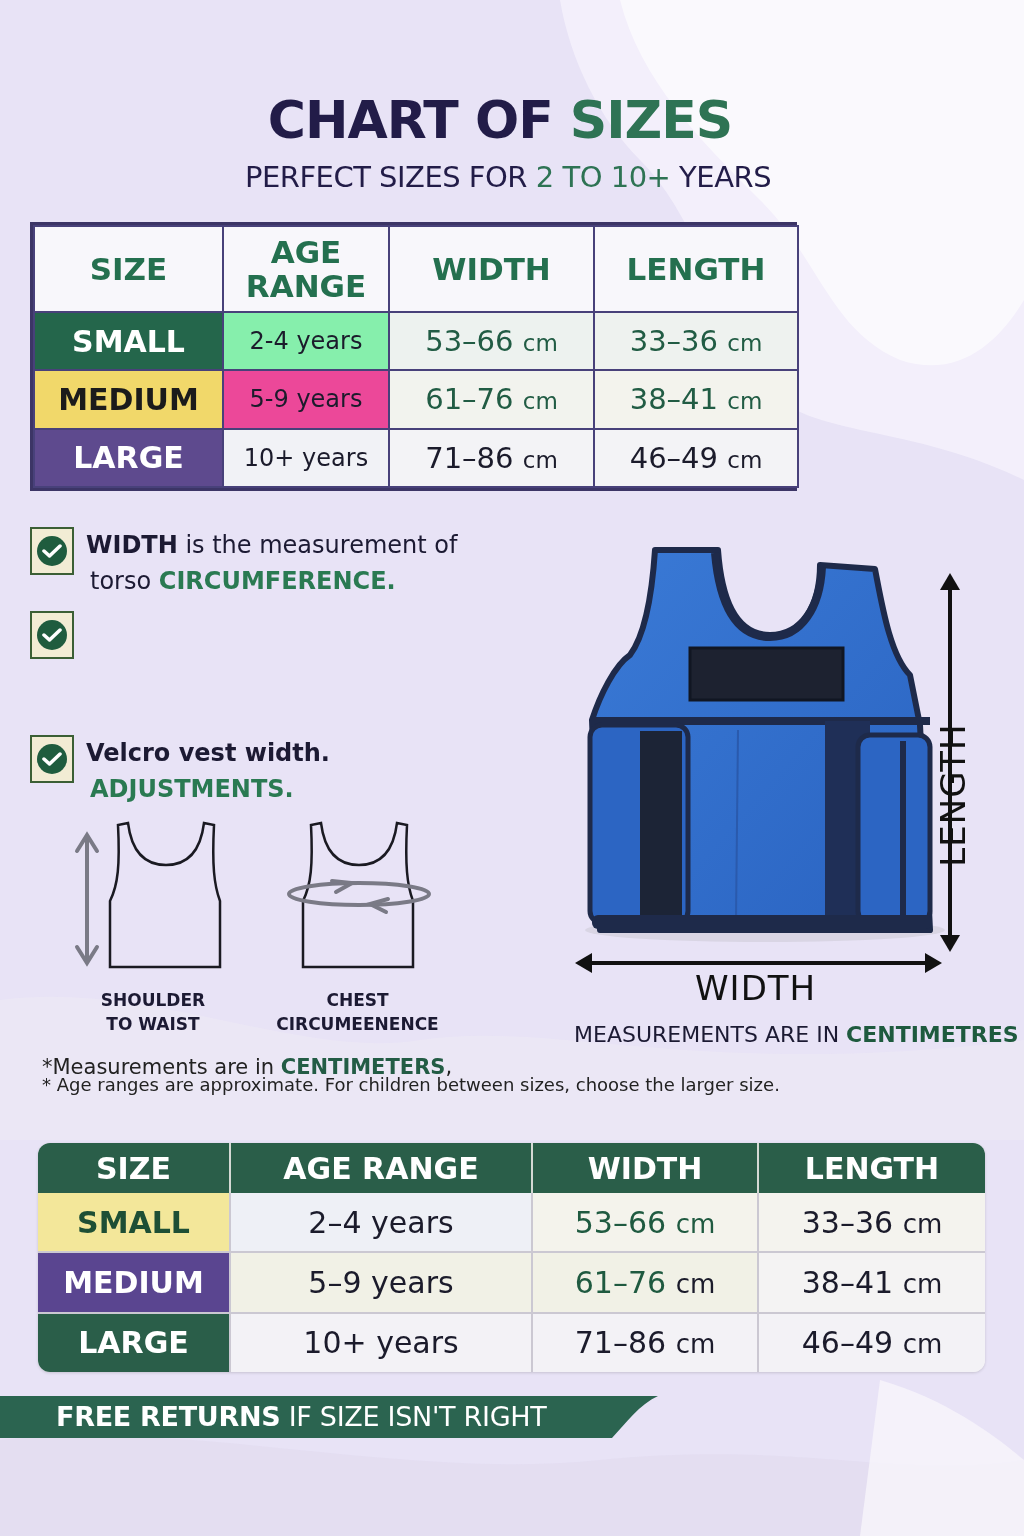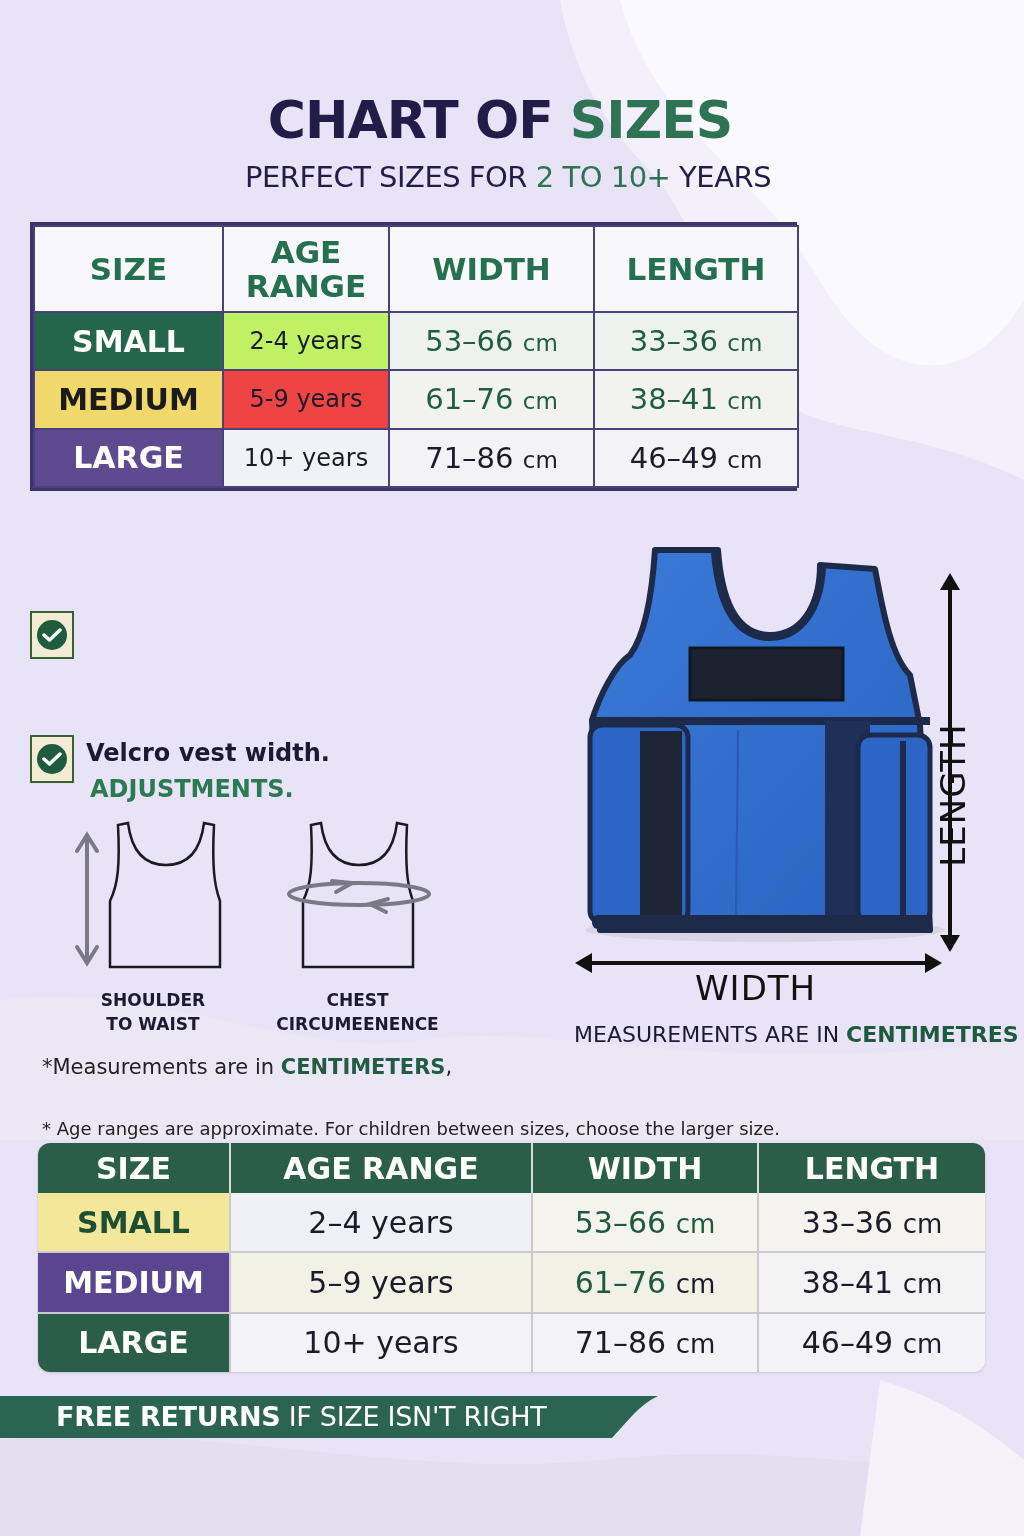--- a/index.html
+++ b/index.html
@@ -73,21 +73,21 @@
   }
   .width-label { position: absolute; left: 695px; top: 968px; font-size: 34px; color: #111; letter-spacing: 1px; }
   .meas-cm {
     position: absolute; left: 574px; top: 1022px; font-size: 22px; color: #1c1a33;
   }
   .meas-cm .g { color: #1e5a3e; font-weight: bold; }
 
   
   .fn1 { position: absolute; left: 42px; top: 1055px; font-size: 21px; color: #222; }
   .fn1 .g { color: #235c45; font-weight: bold; }
-  .fn2 { position: absolute; left: 42px; top: 1074px; font-size: 18px; color: #222; margin-top: 44px; }
+  .fn2 { position: absolute; left: 42px; top: 1074px; font-size: 18px; color: #222; }
 
   
   .t2 {
     position: absolute; left: 38px; top: 1143px; width: 947px; height: 229px;
     border-radius: 12px; overflow: hidden; background: #f3f1f6;
     box-shadow: 0 1px 3px rgba(0,0,0,0.15);
   }
   .t2 table { width: 100%; height: 100%; border-collapse: collapse; table-layout: fixed; }
   .t2 th {
     background: #2a5e49; color: #fff; font-size: 30px; font-weight: bold; height: 50px;
@@ -149,40 +149,53 @@
         <tr>
           <th>SIZE</th>
           <th><span>AGE</span><br><span>RANGE</span></th>
           <th>WIDTH</th>
           <th>LENGTH</th>
         </tr>
       </thead>
       <tbody>
         <tr class="r1">
           <td class="size-cell" style="background:#24664b;color:#fff">SMALL</td>
-          <td class="c-age" style="background:#bef264">2-4 years</td>
+          <td class="c-age" style="background:#86efac">2-4 years</td>
           <td class="c-w" style="background:#edf2ef"><span>53–66</span> <span class="u">cm</span></td>
           <td class="c-l" style="background:#eef2ef"><span>33–36</span> <span class="u">cm</span></td>
         </tr>
         <tr class="r2">
           <td class="size-cell" style="background:#f1d86a;color:#1b1b1b">MEDIUM</td>
-          <td class="c-age" style="background:#ef4444">5-9 years</td>
+          <td class="c-age" style="background:#ec4899">5-9 years</td>
           <td class="c-w" style="background:#f2f3ee"><span>61–76</span> <span class="u">cm</span></td>
           <td class="c-l" style="background:#f3f3ed"><span>38–41</span> <span class="u">cm</span></td>
         </tr>
         <tr class="r3">
           <td class="size-cell" style="background:#5e4a8e;color:#fff">LARGE</td>
           <td class="c-age" style="background:#f1f2f6">10+ years</td>
           <td class="c-w" style="background:#f3f3f6"><span>71–86</span> <span class="u">cm</span></td>
           <td class="c-l" style="background:#f3f3f6"><span>46–49</span> <span class="u">cm</span></td>
         </tr>
       </tbody>
     </table>
   </div>
 
+  <div class="bullet" style="top:527px">
+    <div class="check">
+      <div class="dot">
+          <svg width="20" height="16" viewBox="0 0 20 16">
+            <path d="M2 8 L7.5 13 L18 3" stroke="#fff" stroke-width="3.5" fill="none" stroke-linecap="round" stroke-linejoin="round"></path>
+          </svg>
+        </div>
+    </div>
+    <div class="btext">
+      <b>WIDTH</b><span> is the measurement of</span>
+      <span class="line2"><span>torso </span><span class="g">CIRCUMFERENCE.</span></span>
+    </div>
+  </div>
 
   <div class="bullet" style="top:611px">
     <div class="check">
       <div class="dot">
           <svg width="20" height="16" viewBox="0 0 20 16">
             <path d="M2 8 L7.5 13 L18 3" stroke="#fff" stroke-width="3.5" fill="none" stroke-linecap="round" stroke-linejoin="round"></path>
           </svg>
         </div>
     </div>
   </div>

